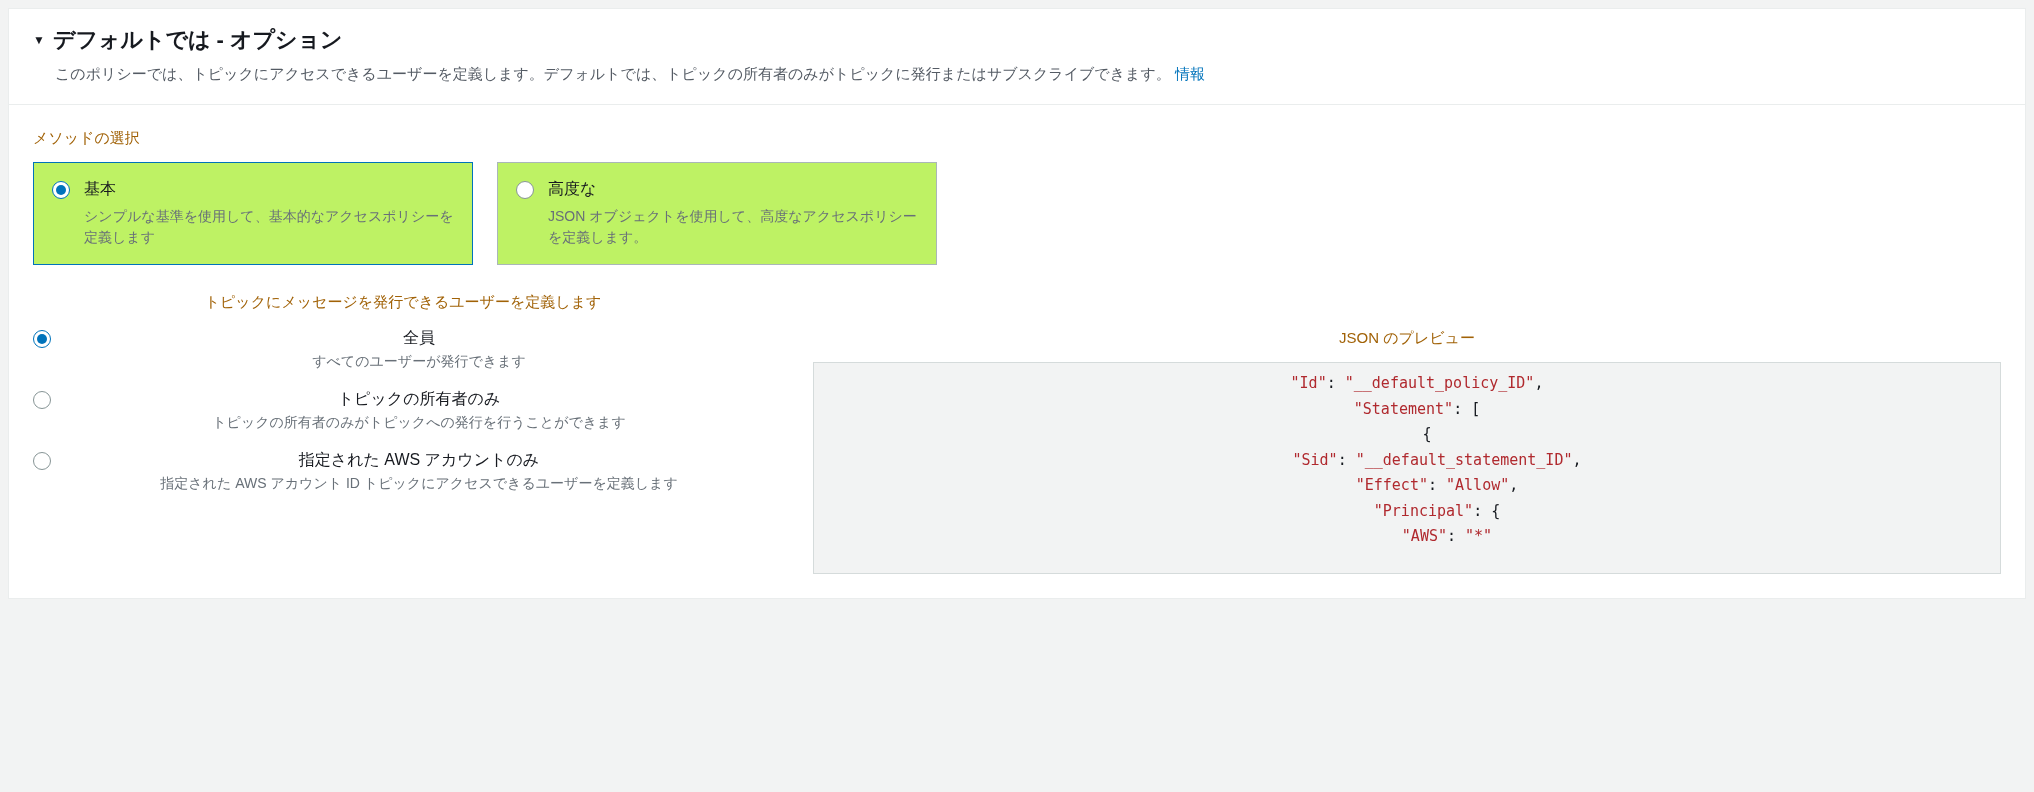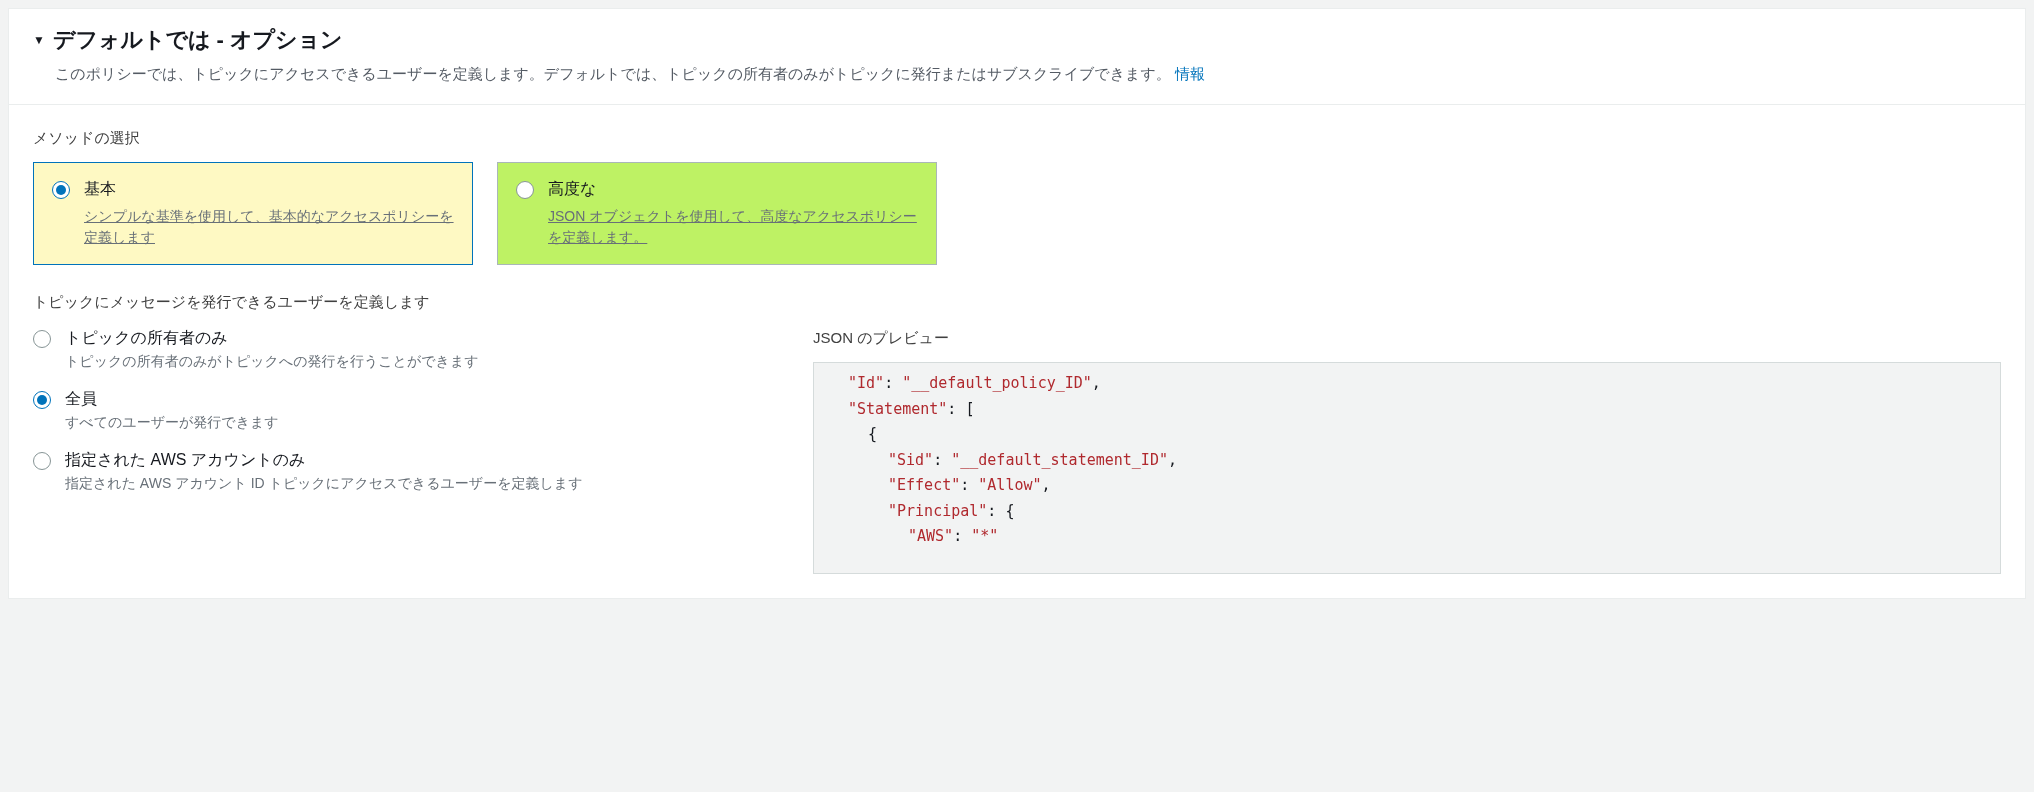--- a/index.html
+++ b/index.html
@@ -5,31 +5,31 @@
 * { box-sizing: border-box; margin: 0; padding: 0; }
 body { font-family: "Amazon Ember", "Helvetica Neue", Arial, sans-serif; background: #f2f3f3; color: #16191f; font-size: 14px; }
 .container { background: #fff; border: 1px solid #eaeded; margin: 8px; }
 .header { padding: 16px 24px 20px; border-bottom: 1px solid #eaeded; }
 .header-row { display: flex; align-items: center; gap: 8px; }
 .caret { font-size: 12px; color: #16191f; }
 .header-title { font-size: 22px; font-weight: 700; color: #16191f; }
 .header-desc { margin-top: 10px; font-size: 15px; color: #545b64; padding-left: 22px; }
 .info-link { color: #0073bb; text-decoration: none; font-weight: 400; text-align: center; }
 .body { padding: 24px; }
-.section-label { font-size: 15px; font-weight: 400; color: #404040; margin-bottom: 14px; }
+.section-label { font-size: 15px; font-weight: 400; color: #a16207; margin-bottom: 14px; }
 .tiles { display: flex; gap: 24px; margin-bottom: 28px; }
 .tile { width: 440px; border: 1px solid #aab7b8; padding: 16px 18px; display: flex; gap: 14px; cursor: pointer; background: #bef264; }
-.tile.selected { border: 1px solid #0073bb; background: #fef9c3; }
+.tile.selected { border: 1px solid #0073bb; background: #bef264; }
 .tile-radio { flex-shrink: 0; width: 18px; height: 18px; border-radius: 50%; border: 1px solid #879596; background: #fff; margin-top: 2px; position: relative; }
 .tile.selected .tile-radio { border-color: #0073bb; }
 .tile.selected .tile-radio::after { content: ""; position: absolute; top: 3px; left: 3px; width: 10px; height: 10px; border-radius: 50%; background: #0073bb; }
 .tile-content { flex: 1; }
 .tile-title { font-size: 16px; font-weight: 400; color: #16191f; margin-bottom: 6px; }
-.tile-desc { font-size: 14px; color: #687078; line-height: 1.5; text-decoration: underline; }
-.columns { display: flex; gap: 40px; }
+.tile-desc { font-size: 14px; color: #687078; line-height: 1.5; }
+.columns { display: flex; gap: 40px; text-align: center; }
 .col-left { flex: 0 0 740px; }
 .col-right { flex: 1; margin-top: 36px; }
 .radio-list { margin-top: 16px; }
 .radio-item { display: flex; gap: 14px; margin-bottom: 18px; cursor: pointer; }
 .radio-circle { flex-shrink: 0; width: 18px; height: 18px; border-radius: 50%; border: 1px solid #879596; background: #fff; margin-top: 2px; position: relative; }
 .radio-item.selected .radio-circle { border-color: #0073bb; }
 .radio-item.selected .radio-circle::after { content: ""; position: absolute; top: 3px; left: 3px; width: 10px; height: 10px; border-radius: 50%; background: #0073bb; }
 .radio-content { flex: 1; }
 .radio-title { font-size: 16px; color: #16191f; margin-bottom: 4px; }
 .radio-desc { font-size: 14px; color: #687078; }
@@ -73,32 +73,32 @@
           <div class="tile-title">高度な</div>
           <div class="tile-desc">JSON オブジェクトを使用して、高度なアクセスポリシーを定義します。</div>
         </div>
       </div>
     </div>
 
     <div class="columns">
       <div class="col-left">
         <div class="section-label">トピックにメッセージを発行できるユーザーを定義します</div>
         <div class="radio-list">
+          <div class="radio-item selected">
+            <div class="radio-circle"></div>
+            <div class="radio-content">
+              <div class="radio-title">全員</div>
+              <div class="radio-desc">すべてのユーザーが発行できます</div>
+            </div>
+          </div>
           <div class="radio-item">
             <div class="radio-circle"></div>
             <div class="radio-content">
               <div class="radio-title">トピックの所有者のみ</div>
               <div class="radio-desc">トピックの所有者のみがトピックへの発行を行うことができます</div>
-            </div>
-          </div>
-          <div class="radio-item selected">
-            <div class="radio-circle"></div>
-            <div class="radio-content">
-              <div class="radio-title">全員</div>
-              <div class="radio-desc">すべてのユーザーが発行できます</div>
             </div>
           </div>
           <div class="radio-item">
             <div class="radio-circle"></div>
             <div class="radio-content">
               <div class="radio-title">指定された AWS アカウントのみ</div>
               <div class="radio-desc">指定された AWS アカウント ID トピックにアクセスできるユーザーを定義します</div>
             </div>
           </div>
         </div>

